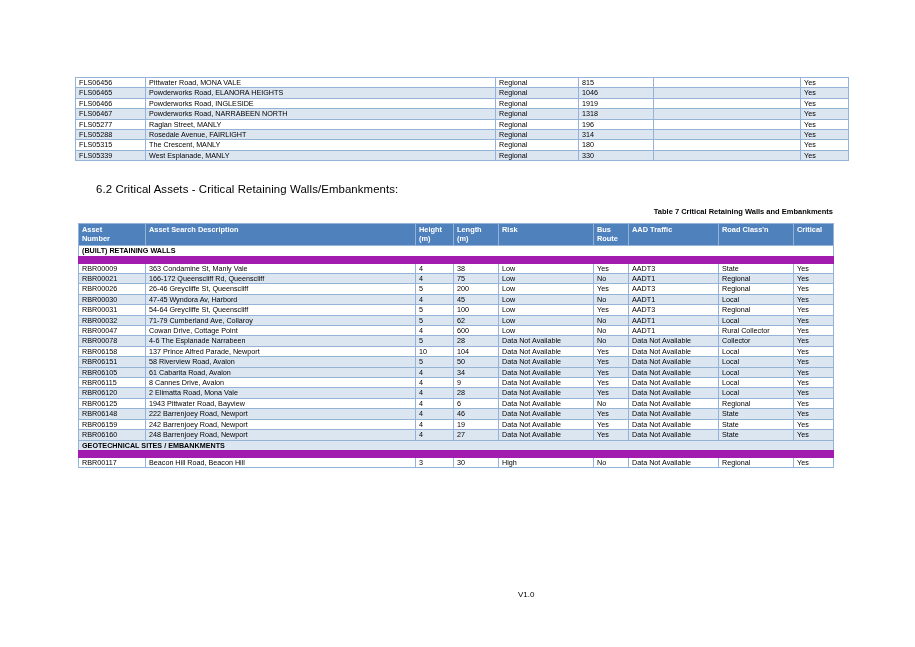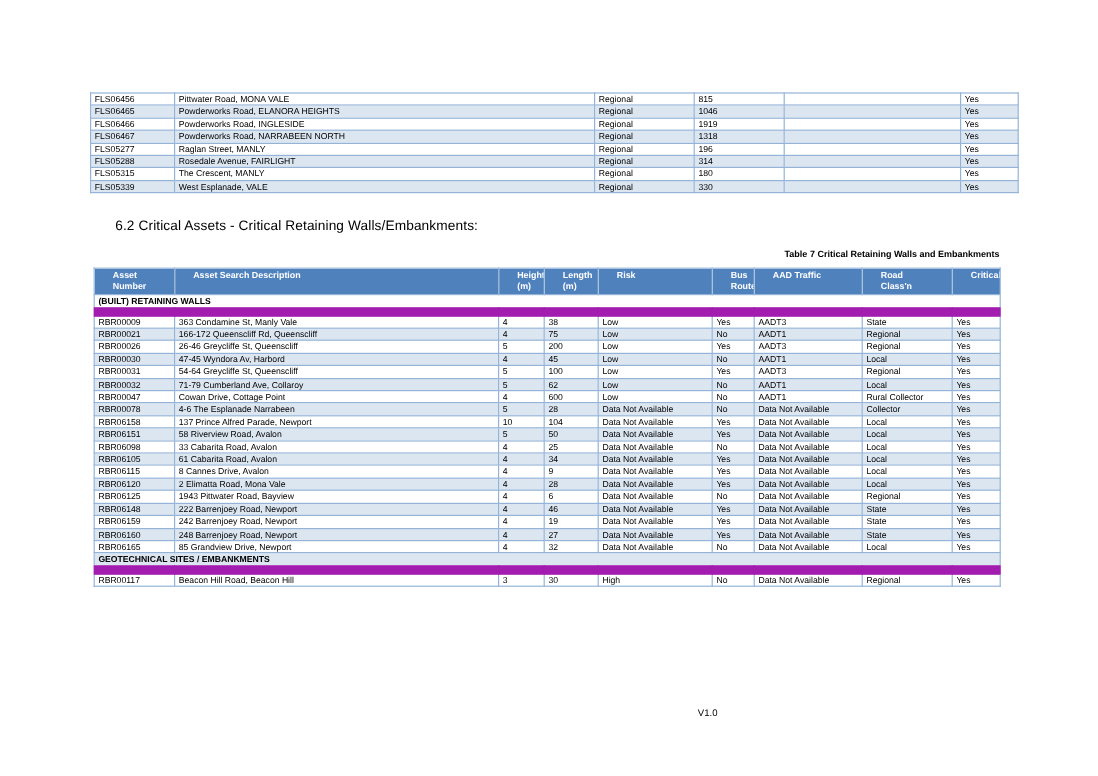--- a/index.html
+++ b/index.html
@@ -9,31 +9,31 @@
   table.tbl td, table.tbl th{
     border:1px solid #95B3D7;
     font-size:7.2px;line-height:9.4px;
     padding:0 3px;text-align:left;vertical-align:top;
     white-space:nowrap;overflow:hidden;font-weight:normal;
   }
   table.ct{left:75px;top:77px;width:773px;}
   table.mt{left:78px;top:223px;width:755px;}
   table.mt thead th{
     background:#4F81BD;color:#ffffff;font-weight:bold;
-    font-size:7.4px;line-height:8.6px;padding:2px 15px;
+    font-size:7.4px;line-height:8.6px;padding:2px 3px;
     white-space:pre-line;vertical-align:top;
   }
   tr.band{background:#DCE6F1;}
   tr.section td{font-weight:bold;border-bottom:8px solid #a21caf;}
   .heading{position:absolute;left:96px;top:183px;margin:0;
            font-size:11.4px;font-weight:normal;letter-spacing:0.1px;}
   .caption{position:absolute;left:78px;top:207px;width:755px;
            text-align:right;font-size:7.5px;font-weight:bold;}
   .footer{position:absolute;left:518px;top:590px;width:80px;
-          text-align:right;font-size:8px;}
+          text-align:left;font-size:8px;}
 </style>
 </head>
 <body>
 
 <div class="page">
 
   <table class="tbl ct">
     <colgroup>
       <col style="width:70px">
         <col style="width:350px">
@@ -94,21 +94,21 @@
         <tr>
           <td>FLS05315</td>
           <td>The Crescent, MANLY</td>
           <td>Regional</td>
           <td>180</td>
           <td></td>
           <td>Yes</td>
         </tr>
         <tr class="band">
           <td>FLS05339</td>
-          <td>West Esplanade, VALE</td>
+          <td>West Esplanade, MANLY</td>
           <td>Regional</td>
           <td>330</td>
           <td></td>
           <td>Yes</td>
         </tr>
       </tbody>
   </table>
 
   <h2 class="heading">6.2 Critical Assets - Critical Retaining Walls/Embankments:</h2>
 
@@ -250,31 +250,20 @@
           <td>RBR06151</td>
           <td>58 Riverview Road, Avalon</td>
           <td>5</td>
           <td>50</td>
           <td>Data Not Available</td>
           <td>Yes</td>
           <td>Data Not Available</td>
           <td>Local</td>
           <td>Yes</td>
         </tr>
-        <tr>
-          <td>RBR06098</td>
-          <td>33 Cabarita Road, Avalon</td>
-          <td>4</td>
-          <td>25</td>
-          <td>Data Not Available</td>
-          <td>No</td>
-          <td>Data Not Available</td>
-          <td>Local</td>
-          <td>Yes</td>
-        </tr>
         <tr class="band">
           <td>RBR06105</td>
           <td>61 Cabarita Road, Avalon</td>
           <td>4</td>
           <td>34</td>
           <td>Data Not Available</td>
           <td>Yes</td>
           <td>Data Not Available</td>
           <td>Local</td>
           <td>Yes</td>
@@ -336,31 +325,20 @@
         </tr>
         <tr class="band">
           <td>RBR06160</td>
           <td>248 Barrenjoey Road, Newport</td>
           <td>4</td>
           <td>27</td>
           <td>Data Not Available</td>
           <td>Yes</td>
           <td>Data Not Available</td>
           <td>State</td>
-          <td>Yes</td>
-        </tr>
-        <tr>
-          <td>RBR06165</td>
-          <td>85 Grandview Drive, Newport</td>
-          <td>4</td>
-          <td>32</td>
-          <td>Data Not Available</td>
-          <td>No</td>
-          <td>Data Not Available</td>
-          <td>Local</td>
           <td>Yes</td>
         </tr>
         <tr class="section band">
           <td colspan="9">GEOTECHNICAL SITES / EMBANKMENTS</td>
         </tr>
         <tr>
           <td>RBR00117</td>
           <td>Beacon Hill Road, Beacon Hill</td>
           <td>3</td>
           <td>30</td>

